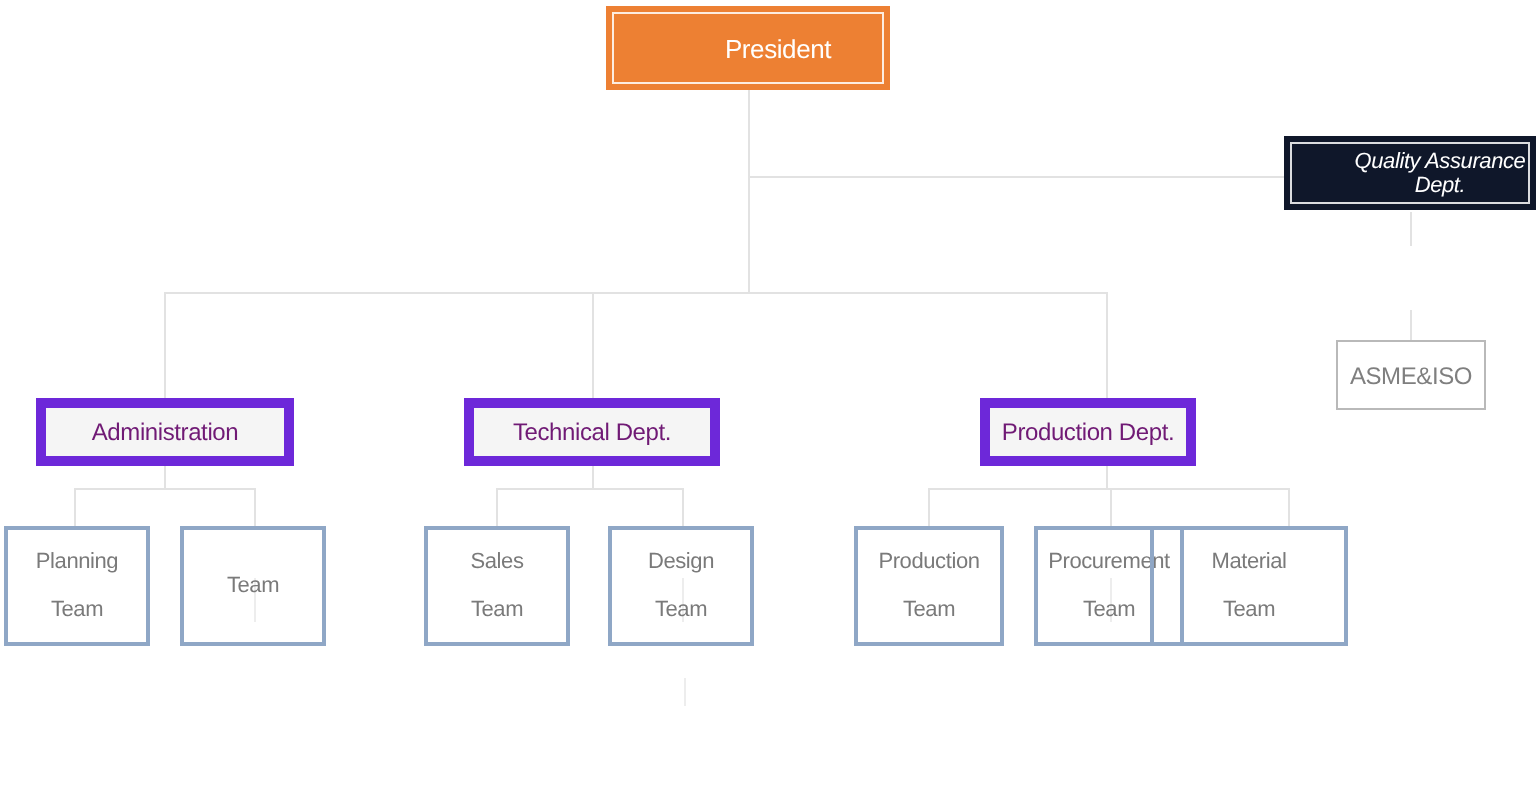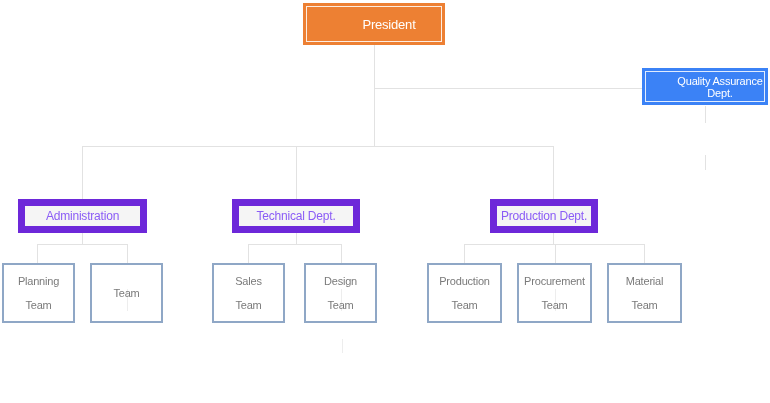--- a/index.html
+++ b/index.html
@@ -19,25 +19,25 @@
   .filled { padding:3px; }
   .filled .inner {
     flex:1; align-self:stretch;
     border:1px solid rgba(255,255,255,0.85);
     display:flex; align-items:center; justify-content:center;
     color:#ffffff;
     padding-left:30px;
   }
   .president-box { background:#ED8033; }
   .president-box .inner { font-size:13px; }
-  .qa-box { background:#3b82f6; }
+  .qa-box { background:#0f172a;font-style:italic; }
   .qa-box .inner { font-size:11px; }
   .dept {
-    background:#f5f5f5; border:7px solid #6d28d9;
-    color:#8b5cf6; font-size:12px;
+    background:#f5f5f5; border:5px solid #6d28d9;
+    color:#701a75; font-size:12px;
   }
   .plain {
     background:#ffffff; border:1px solid #b9b9b9;
     color:#7f7f7f; font-size:12px;
   }
   .team {
     border:2px solid #8FA7C6; color:#7a7a7a; font-size:11px;
     flex-direction:column; justify-content:center; gap:13px;
     background:transparent;
   }
@@ -78,20 +78,23 @@
   <div class="line v faint" style="left:555px;top:289px;height:22px"></div>
   <div class="line v faint" style="left:342px;top:339px;height:14px"></div>
 
   <div class="node filled president-box" style="left:303px;top:3px;width:142px;height:42px">
     <div class="inner">President</div>
   </div>
 
   <div class="node filled qa-box" style="left:642px;top:68px;width:126px;height:37px">
     <div class="inner">Quality Assurance Dept.</div>
   </div>
+  <div class="node plain" style="left:668px;top:170px;width:75px;height:35px">
+    <span>ASME&amp;ISO</span>
+  </div>
 
   <div class="node dept" style="left:18px;top:199px;width:129px;height:34px">
     <span>Administration</span>
   </div>
   <div class="node dept" style="left:232px;top:199px;width:128px;height:34px">
     <span>Technical Dept.</span>
   </div>
   <div class="node dept" style="left:490px;top:199px;width:108px;height:34px">
     <span>Production Dept.</span>
   </div>
@@ -112,18 +115,18 @@
     <span>Team</span>
   </div>
   <div class="node team" style="left:427px;top:263px;width:75px;height:60px">
     <span>Production</span>
     <span>Team</span>
   </div>
   <div class="node team" style="left:517px;top:263px;width:75px;height:60px">
     <span>Procurement</span>
     <span>Team</span>
   </div>
-  <div class="node team" style="left:607px;top:263px;width:75px;height:60px">
+  <div class="node team" style="left:575px;top:263px;width:99px;height:60px">
     <span>Material</span>
     <span>Team</span>
   </div>
 
 </div>
 
 </body></html>

